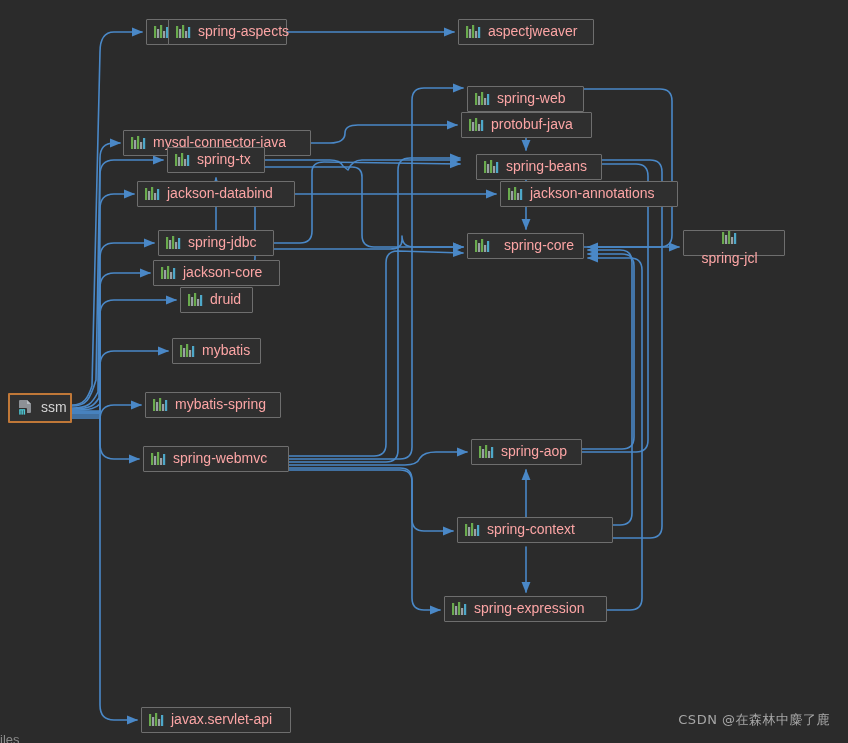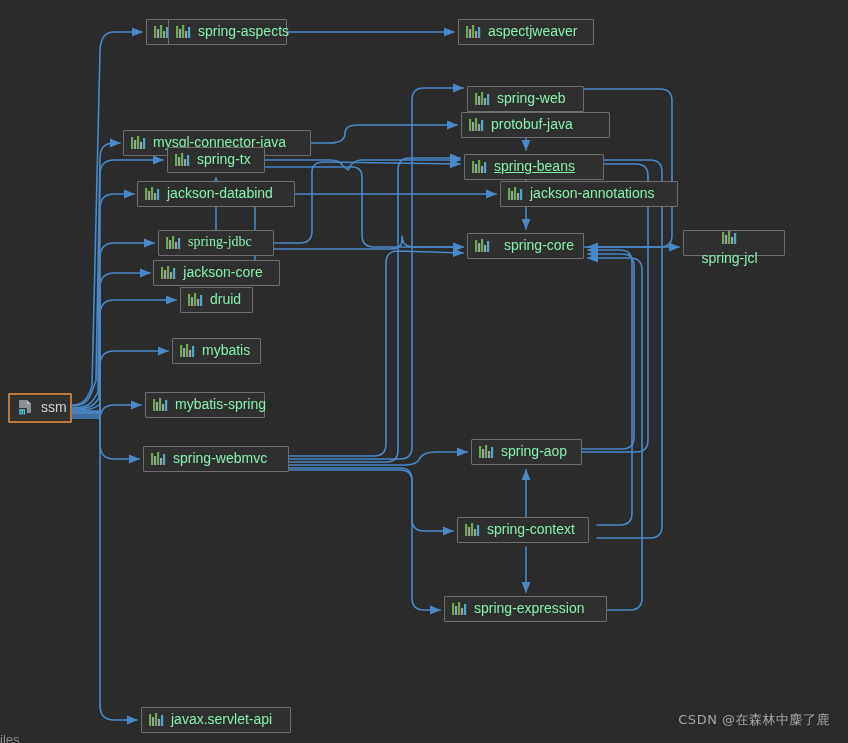--- a/index.html
+++ b/index.html
@@ -8,21 +8,21 @@
     font-family:"Liberation Sans","DejaVu Sans",sans-serif;
     background:#2b2b2b;color:#d0d0d0;
   }
   #canvas{position:absolute;inset:0;width:848px;height:743px;}
   #edges{position:absolute;left:0;top:0;width:848px;height:743px;}
   .node{
     position:absolute;box-sizing:border-box;
     border:1px solid #6e6e6e;background:#2f2f2f;
     display:flex;align-items:center;gap:7px;
     padding:0 16px 0 7px;height:26px;
-    font-size:14px;color:#86efac;white-space:nowrap;
+    font-size:14px;color:#fca5a5;white-space:nowrap;
     border-radius:1px;
   }
   .node.root{border:2px solid #c07838;background:#313131;color:#d4d4d4;padding:0 6px 0 6px;height:30px;}
   .node .lbl{line-height:1;position:relative;top:-1px;}
   .ico{flex:0 0 auto;display:block;}
   .wm{
     position:absolute;right:18px;bottom:14px;
     font-size:13px;color:#a6a6a6;letter-spacing:.5px;
     font-family:"DejaVu Sans","Liberation Sans",sans-serif;
   }
@@ -160,21 +160,21 @@
       <div class="node" style="left: 467px; top: 86px; width: 117px;">
         <svg class="ico" width="15" height="14" viewBox="0 0 15 14">
           <rect x="0" y="1" width="2.2" height="12" fill="#6aab4e"></rect>
           <rect x="3" y="4" width="2.2" height="9" fill="#9aa0a6"></rect>
           <rect x="6" y="0" width="2.2" height="13" fill="#6aab4e"></rect>
           <rect x="9" y="6" width="2.2" height="7" fill="#9aa0a6"></rect>
           <rect x="12" y="2" width="2.2" height="11" fill="#4ea8c9"></rect>
         </svg>
         <span class="lbl">spring-web</span>
       </div>
-      <div class="node" style="left: 461px; top: 112px; width: 149px;">
+      <div class="node" style="left: 461px; top: 112px; width: 131px;">
         <svg class="ico" width="15" height="14" viewBox="0 0 15 14">
           <rect x="0" y="1" width="2.2" height="12" fill="#6aab4e"></rect>
           <rect x="3" y="4" width="2.2" height="9" fill="#9aa0a6"></rect>
           <rect x="6" y="0" width="2.2" height="13" fill="#6aab4e"></rect>
           <rect x="9" y="6" width="2.2" height="7" fill="#9aa0a6"></rect>
           <rect x="12" y="2" width="2.2" height="11" fill="#4ea8c9"></rect>
         </svg>
         <span class="lbl">protobuf-java</span>
       </div>
       <div class="node" style="left: 123px; top: 130px; width: 188px;">
@@ -190,21 +190,21 @@
       <div class="node" style="left: 167px; top: 147px; width: 98px;">
         <svg class="ico" width="15" height="14" viewBox="0 0 15 14">
           <rect x="0" y="1" width="2.2" height="12" fill="#6aab4e"></rect>
           <rect x="3" y="4" width="2.2" height="9" fill="#9aa0a6"></rect>
           <rect x="6" y="0" width="2.2" height="13" fill="#6aab4e"></rect>
           <rect x="9" y="6" width="2.2" height="7" fill="#9aa0a6"></rect>
           <rect x="12" y="2" width="2.2" height="11" fill="#4ea8c9"></rect>
         </svg>
         <span class="lbl">spring-tx</span>
       </div>
-      <div class="node" style="left: 464px; top: 154px; width: 140px; text-decoration: underline;">
+      <div class="node" style="left: 476px; top: 154px; width: 126px;">
         <svg class="ico" width="15" height="14" viewBox="0 0 15 14">
           <rect x="0" y="1" width="2.2" height="12" fill="#6aab4e"></rect>
           <rect x="3" y="4" width="2.2" height="9" fill="#9aa0a6"></rect>
           <rect x="6" y="0" width="2.2" height="13" fill="#6aab4e"></rect>
           <rect x="9" y="6" width="2.2" height="7" fill="#9aa0a6"></rect>
           <rect x="12" y="2" width="2.2" height="11" fill="#4ea8c9"></rect>
         </svg>
         <span class="lbl">spring-beans</span>
       </div>
       <div class="node" style="left: 137px; top: 181px; width: 158px;">
@@ -220,21 +220,21 @@
       <div class="node" style="left: 500px; top: 181px; width: 178px;">
         <svg class="ico" width="15" height="14" viewBox="0 0 15 14">
           <rect x="0" y="1" width="2.2" height="12" fill="#6aab4e"></rect>
           <rect x="3" y="4" width="2.2" height="9" fill="#9aa0a6"></rect>
           <rect x="6" y="0" width="2.2" height="13" fill="#6aab4e"></rect>
           <rect x="9" y="6" width="2.2" height="7" fill="#9aa0a6"></rect>
           <rect x="12" y="2" width="2.2" height="11" fill="#4ea8c9"></rect>
         </svg>
         <span class="lbl">jackson-annotations</span>
       </div>
-      <div class="node" style="left: 158px; top: 230px; width: 116px; font-family: Liberation Serif, serif;">
+      <div class="node" style="left: 158px; top: 230px; width: 116px;">
         <svg class="ico" width="15" height="14" viewBox="0 0 15 14">
           <rect x="0" y="1" width="2.2" height="12" fill="#6aab4e"></rect>
           <rect x="3" y="4" width="2.2" height="9" fill="#9aa0a6"></rect>
           <rect x="6" y="0" width="2.2" height="13" fill="#6aab4e"></rect>
           <rect x="9" y="6" width="2.2" height="7" fill="#9aa0a6"></rect>
           <rect x="12" y="2" width="2.2" height="11" fill="#4ea8c9"></rect>
         </svg>
         <span class="lbl">spring-jdbc</span>
       </div>
       <div class="node" style="left: 467px; top: 233px; width: 117px; gap: 14px;">
@@ -250,21 +250,21 @@
       <div class="node" style="left: 683px; top: 230px; width: 102px; flex-direction: column;">
         <svg class="ico" width="15" height="14" viewBox="0 0 15 14">
           <rect x="0" y="1" width="2.2" height="12" fill="#6aab4e"></rect>
           <rect x="3" y="4" width="2.2" height="9" fill="#9aa0a6"></rect>
           <rect x="6" y="0" width="2.2" height="13" fill="#6aab4e"></rect>
           <rect x="9" y="6" width="2.2" height="7" fill="#9aa0a6"></rect>
           <rect x="12" y="2" width="2.2" height="11" fill="#4ea8c9"></rect>
         </svg>
         <span class="lbl">spring-jcl</span>
       </div>
-      <div class="node" style="left: 153px; top: 260px; width: 127px; justify-content: center;">
+      <div class="node" style="left: 153px; top: 260px; width: 127px;">
         <svg class="ico" width="15" height="14" viewBox="0 0 15 14">
           <rect x="0" y="1" width="2.2" height="12" fill="#6aab4e"></rect>
           <rect x="3" y="4" width="2.2" height="9" fill="#9aa0a6"></rect>
           <rect x="6" y="0" width="2.2" height="13" fill="#6aab4e"></rect>
           <rect x="9" y="6" width="2.2" height="7" fill="#9aa0a6"></rect>
           <rect x="12" y="2" width="2.2" height="11" fill="#4ea8c9"></rect>
         </svg>
         <span class="lbl">jackson-core</span>
       </div>
       <div class="node" style="left: 180px; top: 287px; width: 73px;">
@@ -280,21 +280,21 @@
       <div class="node" style="left: 172px; top: 338px; width: 89px;">
         <svg class="ico" width="15" height="14" viewBox="0 0 15 14">
           <rect x="0" y="1" width="2.2" height="12" fill="#6aab4e"></rect>
           <rect x="3" y="4" width="2.2" height="9" fill="#9aa0a6"></rect>
           <rect x="6" y="0" width="2.2" height="13" fill="#6aab4e"></rect>
           <rect x="9" y="6" width="2.2" height="7" fill="#9aa0a6"></rect>
           <rect x="12" y="2" width="2.2" height="11" fill="#4ea8c9"></rect>
         </svg>
         <span class="lbl">mybatis</span>
       </div>
-      <div class="node" style="left: 145px; top: 392px; width: 120px;">
+      <div class="node" style="left: 145px; top: 392px; width: 136px;">
         <svg class="ico" width="15" height="14" viewBox="0 0 15 14">
           <rect x="0" y="1" width="2.2" height="12" fill="#6aab4e"></rect>
           <rect x="3" y="4" width="2.2" height="9" fill="#9aa0a6"></rect>
           <rect x="6" y="0" width="2.2" height="13" fill="#6aab4e"></rect>
           <rect x="9" y="6" width="2.2" height="7" fill="#9aa0a6"></rect>
           <rect x="12" y="2" width="2.2" height="11" fill="#4ea8c9"></rect>
         </svg>
         <span class="lbl">mybatis-spring</span>
       </div>
       <div class="node" style="left: 143px; top: 446px; width: 146px;">
@@ -310,21 +310,21 @@
       <div class="node" style="left: 471px; top: 439px; width: 111px;">
         <svg class="ico" width="15" height="14" viewBox="0 0 15 14">
           <rect x="0" y="1" width="2.2" height="12" fill="#6aab4e"></rect>
           <rect x="3" y="4" width="2.2" height="9" fill="#9aa0a6"></rect>
           <rect x="6" y="0" width="2.2" height="13" fill="#6aab4e"></rect>
           <rect x="9" y="6" width="2.2" height="7" fill="#9aa0a6"></rect>
           <rect x="12" y="2" width="2.2" height="11" fill="#4ea8c9"></rect>
         </svg>
         <span class="lbl">spring-aop</span>
       </div>
-      <div class="node" style="left: 457px; top: 517px; width: 132px;">
+      <div class="node" style="left: 457px; top: 517px; width: 156px;">
         <svg class="ico" width="15" height="14" viewBox="0 0 15 14">
           <rect x="0" y="1" width="2.2" height="12" fill="#6aab4e"></rect>
           <rect x="3" y="4" width="2.2" height="9" fill="#9aa0a6"></rect>
           <rect x="6" y="0" width="2.2" height="13" fill="#6aab4e"></rect>
           <rect x="9" y="6" width="2.2" height="7" fill="#9aa0a6"></rect>
           <rect x="12" y="2" width="2.2" height="11" fill="#4ea8c9"></rect>
         </svg>
         <span class="lbl">spring-context</span>
       </div>
       <div class="node" style="left: 444px; top: 596px; width: 163px;">

